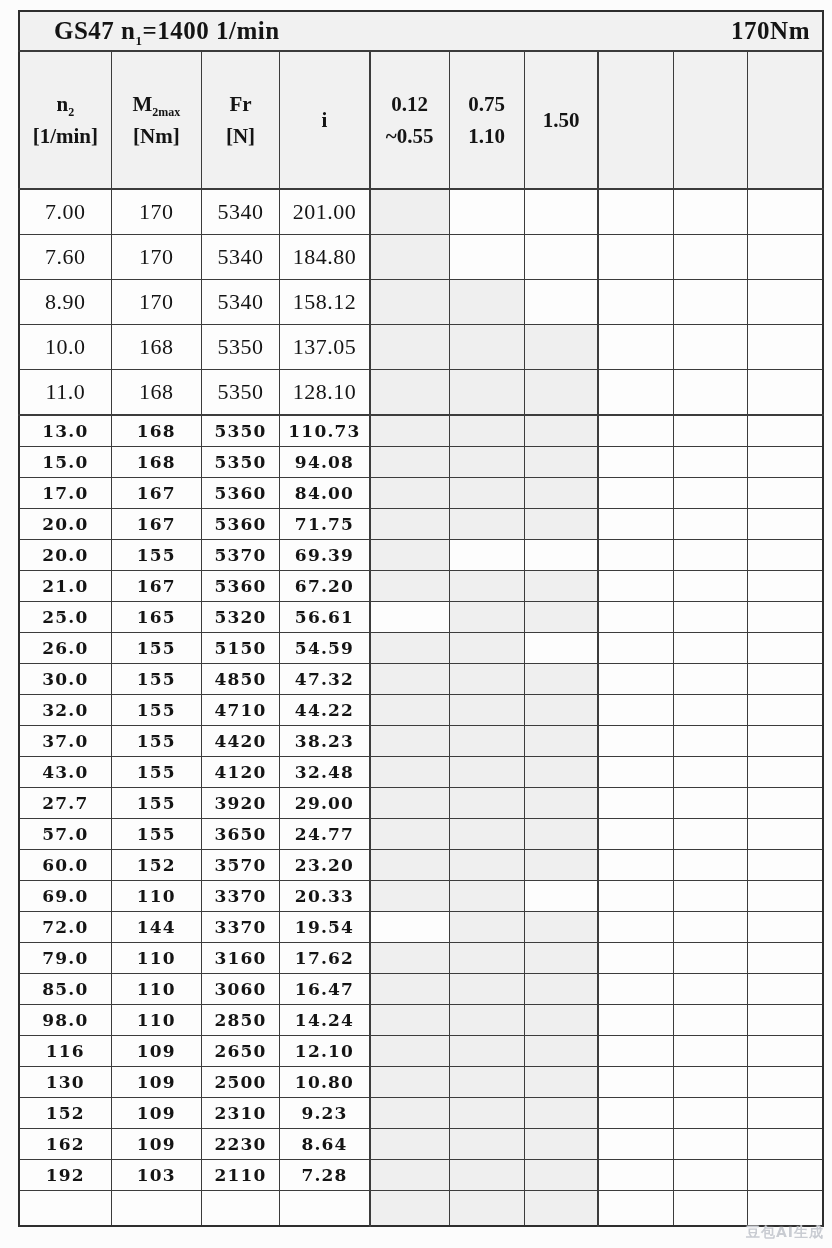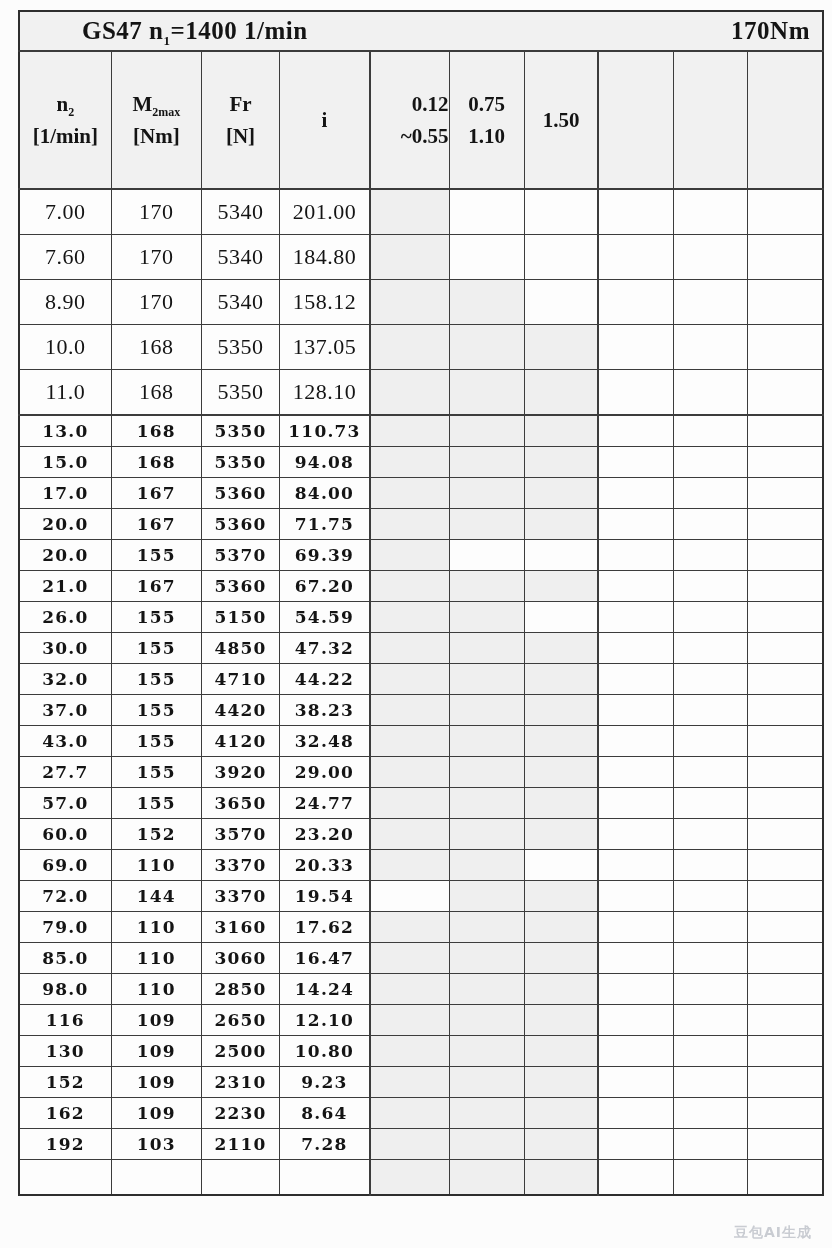--- a/index.html
+++ b/index.html
@@ -23,24 +23,24 @@
     border-collapse:collapse;table-layout:fixed;
     border:2.5px solid var(--outer);
   }
   .spec td{
     border:1.6px solid var(--grid);
     padding:0;text-align:center;vertical-align:middle;
     background:var(--cell-bg);
     overflow:hidden;
   }
   
-  .spec tr:not(.title-row) td:nth-child(5){border-left-width:2.2px;text-align:right;}
+  .spec tr:not(.title-row) td:nth-child(5){border-left-width:2.2px;}
   .spec tr:not(.title-row) td:nth-child(8){border-left-width:2.2px;}
   
-  .title-row td{height:38px;background:var(--header-bg);border-bottom-width:2px;padding-left:28px;}
+  .title-row td{height:38px;background:var(--header-bg);border-bottom-width:2px;}
   .title-flex{
     display:flex;justify-content:space-between;align-items:center;
     padding:0 12px 0 34px;font-weight:bold;font-size:25px;letter-spacing:.5px;
   }
   .title-flex sub{font-size:13px;line-height:0;}
   
   .header-row td{
     height:136px;background:var(--header-bg);
     font-weight:bold;font-size:21px;border-bottom-width:2.2px;
   }
@@ -51,21 +51,21 @@
   tr.row-large td{height:44px;font-size:22px;letter-spacing:.5px;}
   tr.row-small td{
     height:30px;font-size:17px;font-weight:bold;letter-spacing:1.2px;
     font-family:"DejaVu Serif","Liberation Serif",serif;
   }
   tr.row-empty td{height:34px;}
   tr.section-top td{border-top-width:2.4px;}
   td.shaded{background:var(--shade);}
   
   .watermark{
-    position:absolute;right:20px;bottom:6px;
+    position:absolute;right:8px;bottom:6px;
     font-family:"DejaVu Sans","Liberation Sans",sans-serif;
     font-size:14px;font-weight:bold;letter-spacing:1px;
     color:var(--watermark);
     text-shadow:0 0 2px rgba(255,255,255,.9);
     margin-top:8px;
   }
 </style>
 </head>
 <body>
 
@@ -250,20 +250,32 @@
           <td>5360</td>
           <td>67.20</td>
           <td class="shaded"></td>
           <td class="shaded"></td>
           <td class="shaded"></td>
           <td></td>
           <td></td>
           <td></td>
         </tr>
         <tr class="row-small">
+          <td>25.0</td>
+          <td>165</td>
+          <td>5320</td>
+          <td>56.61</td>
+          <td></td>
+          <td class="shaded"></td>
+          <td class="shaded"></td>
+          <td></td>
+          <td></td>
+          <td></td>
+        </tr>
+        <tr class="row-small">
           <td>26.0</td>
           <td>155</td>
           <td>5150</td>
           <td>54.59</td>
           <td class="shaded"></td>
           <td class="shaded"></td>
           <td></td>
           <td></td>
           <td></td>
           <td></td>

